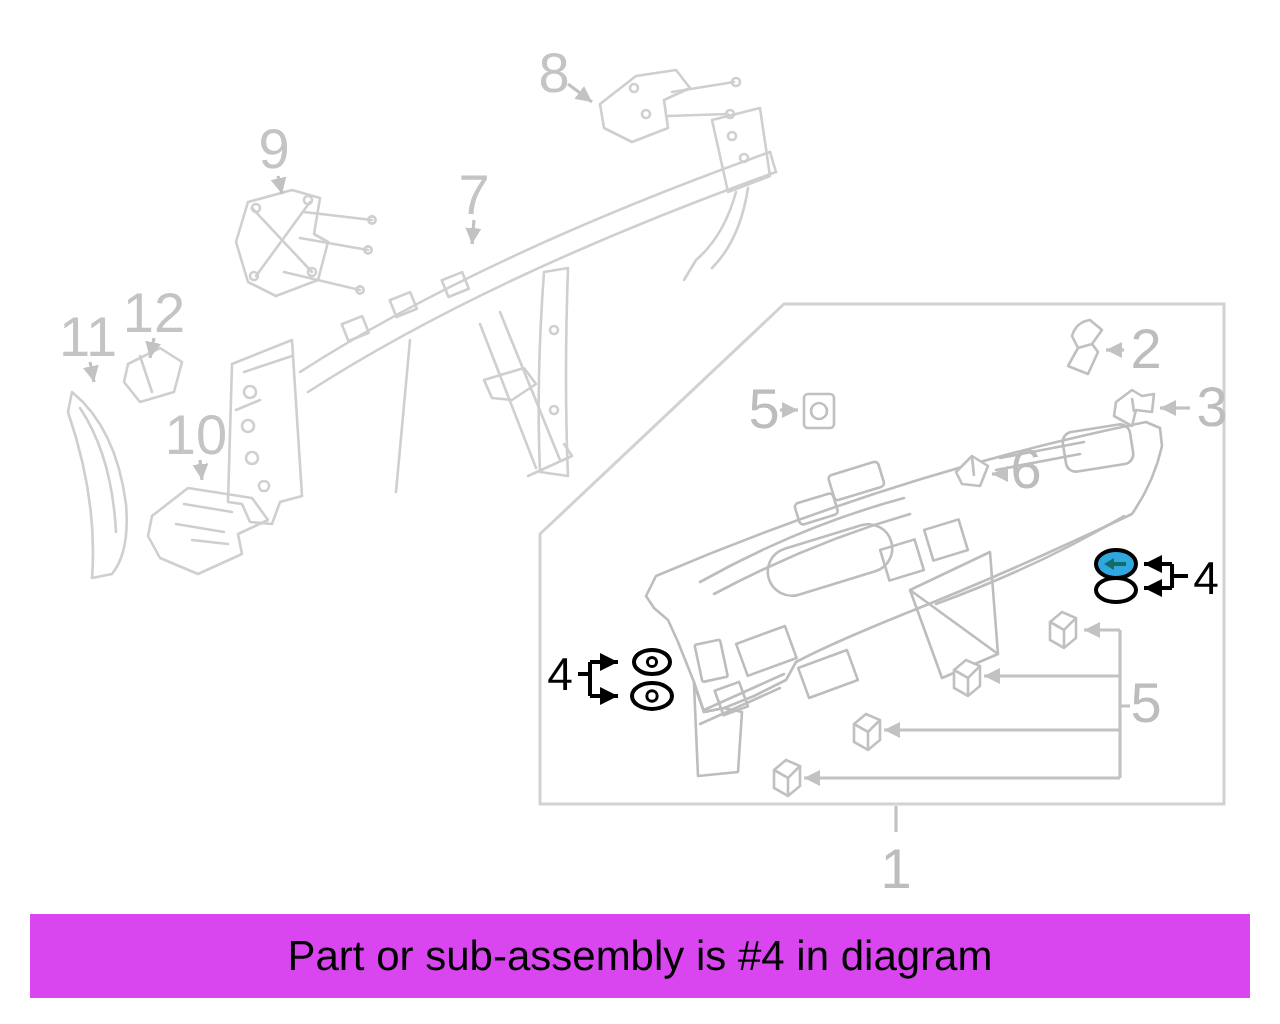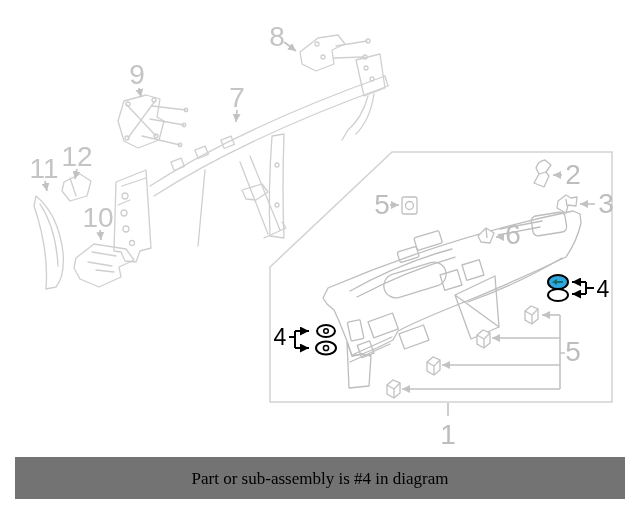--- a/index.html
+++ b/index.html
@@ -7,23 +7,23 @@
          font-family:"Liberation Sans",sans-serif;}
   #art{position:absolute;left:0;top:0;}
   .num{font-family:"Liberation Sans",sans-serif;fill:#c4c4c4;font-size:28px;}
   .numbox{font-family:"Liberation Sans",sans-serif;fill:#bdbdbd;font-size:28px;}
   .num4{font-family:"Liberation Sans",sans-serif;fill:#000;font-size:23px;}
   .faded{stroke:#cfcfcf;fill:none;stroke-width:1.3;stroke-linejoin:round;stroke-linecap:round;}
   .panel{stroke:#bdbdbd;fill:none;stroke-width:1.3;stroke-linejoin:round;stroke-linecap:round;}
   .clip{stroke:#c0c0c0;fill:#ffffff;stroke-width:1.3;stroke-linejoin:round;}
   .callg{stroke:#c2c2c2;fill:none;stroke-width:1.6;}
   .callb{stroke:#000000;fill:none;stroke-width:2;}
-  #banner{position:absolute;left:15px;top:457px;width:610px;height:42px;background:#737373;
+  #banner{position:absolute;left:15px;top:457px;width:610px;height:42px;background:#d946ef;
           display:flex;flex-direction:column;align-items:center;justify-content:center;
-          color:#000;font-size:17px;line-height:19px;text-align:center;font-family:Liberation Serif, serif;}
+          color:#000;font-size:21px;line-height:19px;text-align:center;}
 </style>
 </head>
 <body>
 
 <div id="stage">
 
 <svg id="art" width="640" height="512" viewBox="0 0 640 512">
   <defs>
     <marker id="ah-g" markerUnits="userSpaceOnUse" markerWidth="9" markerHeight="8" refX="8" refY="4" orient="auto">
       <path d="M0,0 L8,4 L0,8 Z" fill="#c2c2c2"></path>

